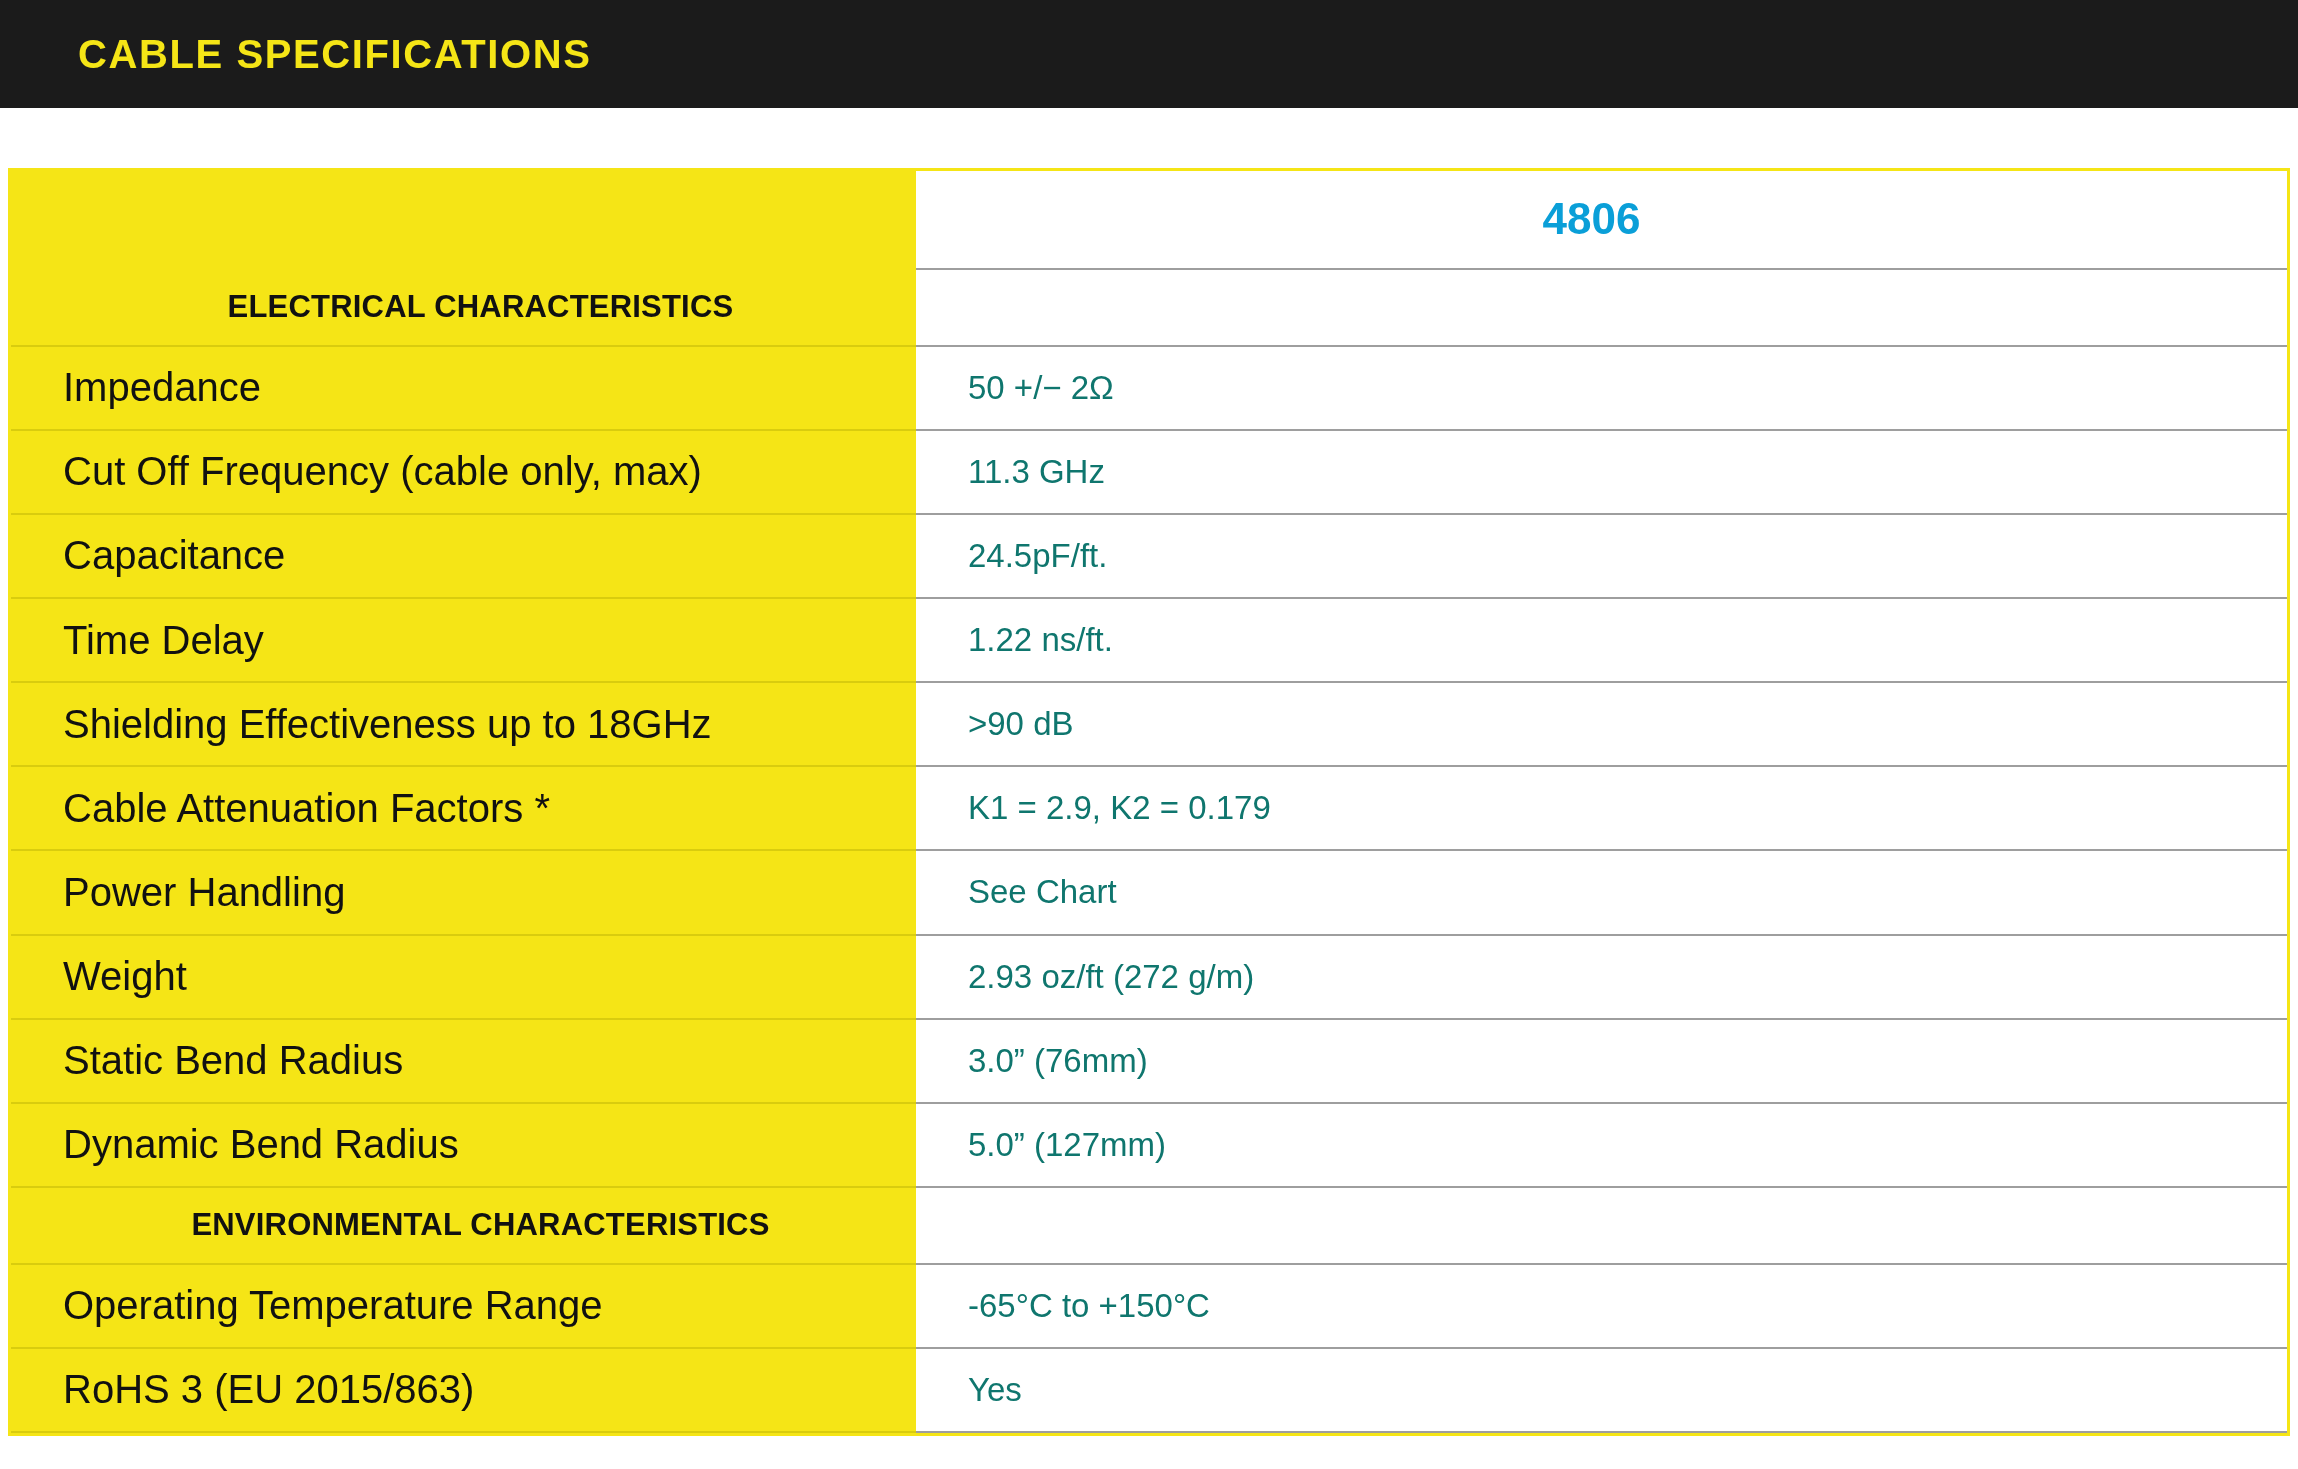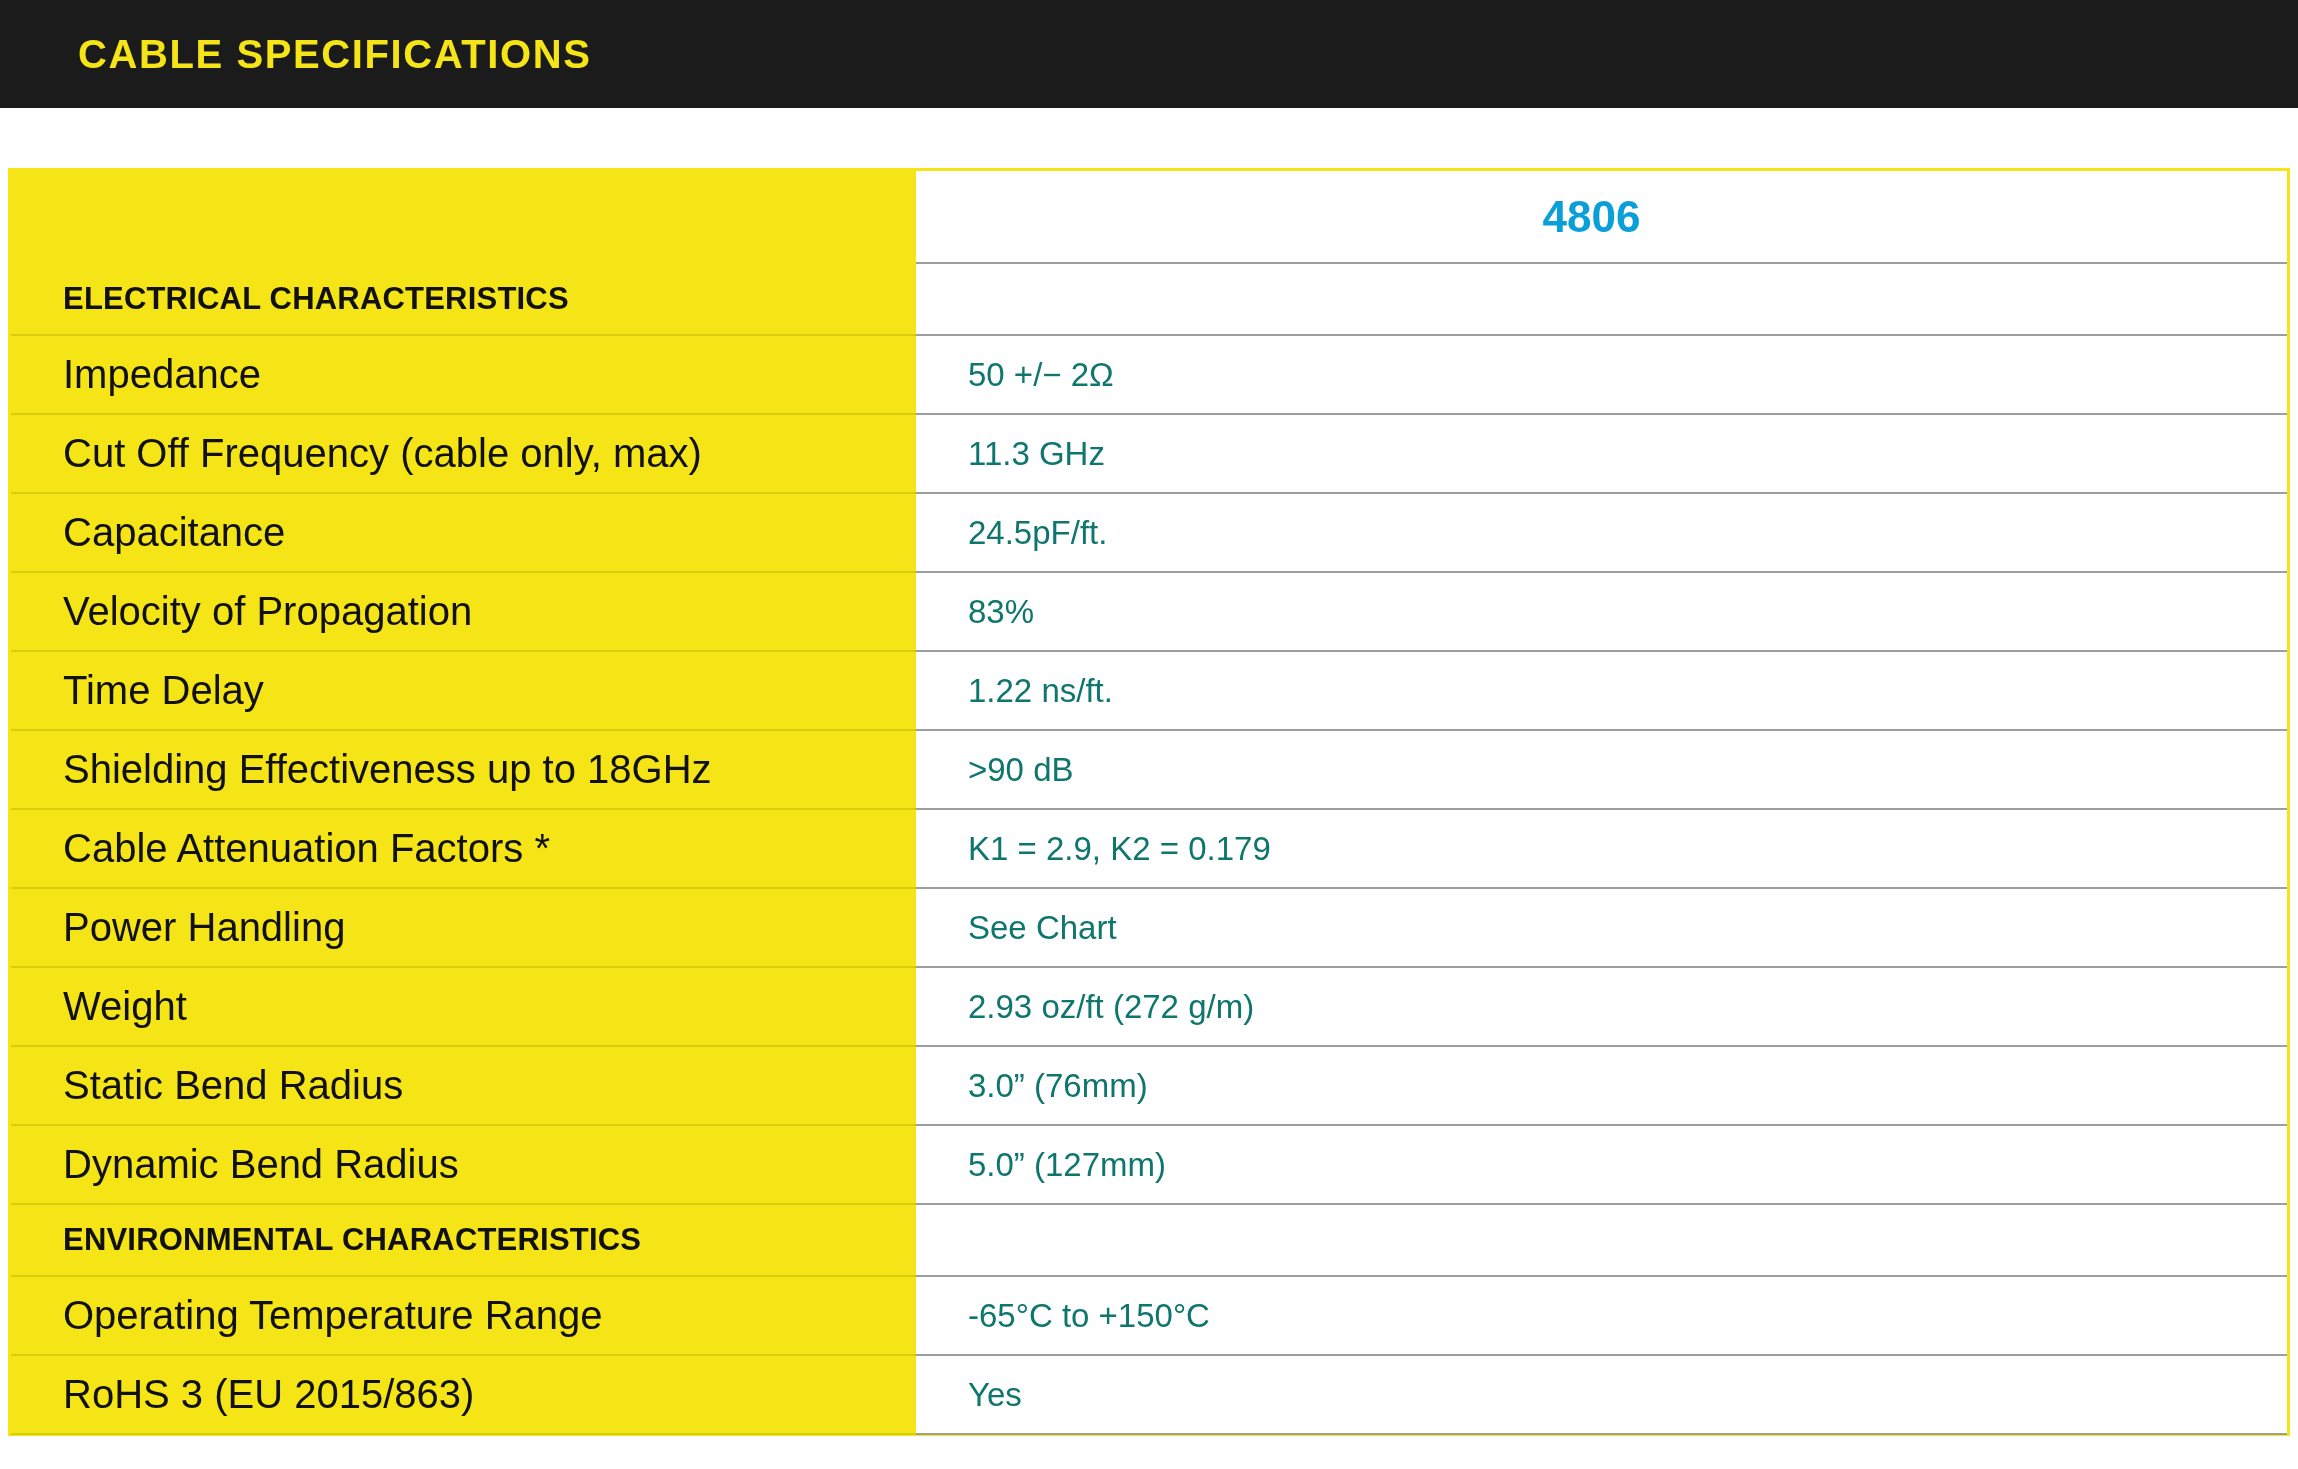--- a/index.html
+++ b/index.html
@@ -112,21 +112,21 @@
     text-align: center;
     color: #0a9fd8;
     font-size: 44px;
     font-weight: bold;
     height: 92px;
     border-bottom: 2px solid #9e9e9e;
     padding-left: 0;
   }
 
   tr.spec-row { height: 79px; }
-  tr.section-hdr { height: 72px; }
+  tr.section-hdr { height: 72px; text-align: center; }
 
   .bottom-strip {
     position: absolute;
     left: 0;
     top: 1440px;
     width: 2298px;
     height: 29px;
     background: #ffffff;
   }
 </style>
@@ -161,24 +161,20 @@
         </tr>
         <tr class="spec-row">
           <td class="label-cell">Cut Off Frequency (cable only, max)</td>
           <td class="value-cell">11.3 GHz</td>
         </tr>
         <tr class="spec-row">
           <td class="label-cell">Capacitance</td>
           <td class="value-cell">24.5pF/ft.</td>
         </tr>
         <tr class="spec-row">
-          <td class="label-cell">Velocity of Propagation</td>
-          <td class="value-cell">83%</td>
-        </tr>
-        <tr class="spec-row">
           <td class="label-cell">Time Delay</td>
           <td class="value-cell">1.22 ns/ft.</td>
         </tr>
         <tr class="spec-row">
           <td class="label-cell">Shielding Effectiveness up to 18GHz</td>
           <td class="value-cell">&gt;90 dB</td>
         </tr>
         <tr class="spec-row">
           <td class="label-cell">Cable Attenuation Factors *</td>
           <td class="value-cell">K1 = 2.9, K2 = 0.179</td>

